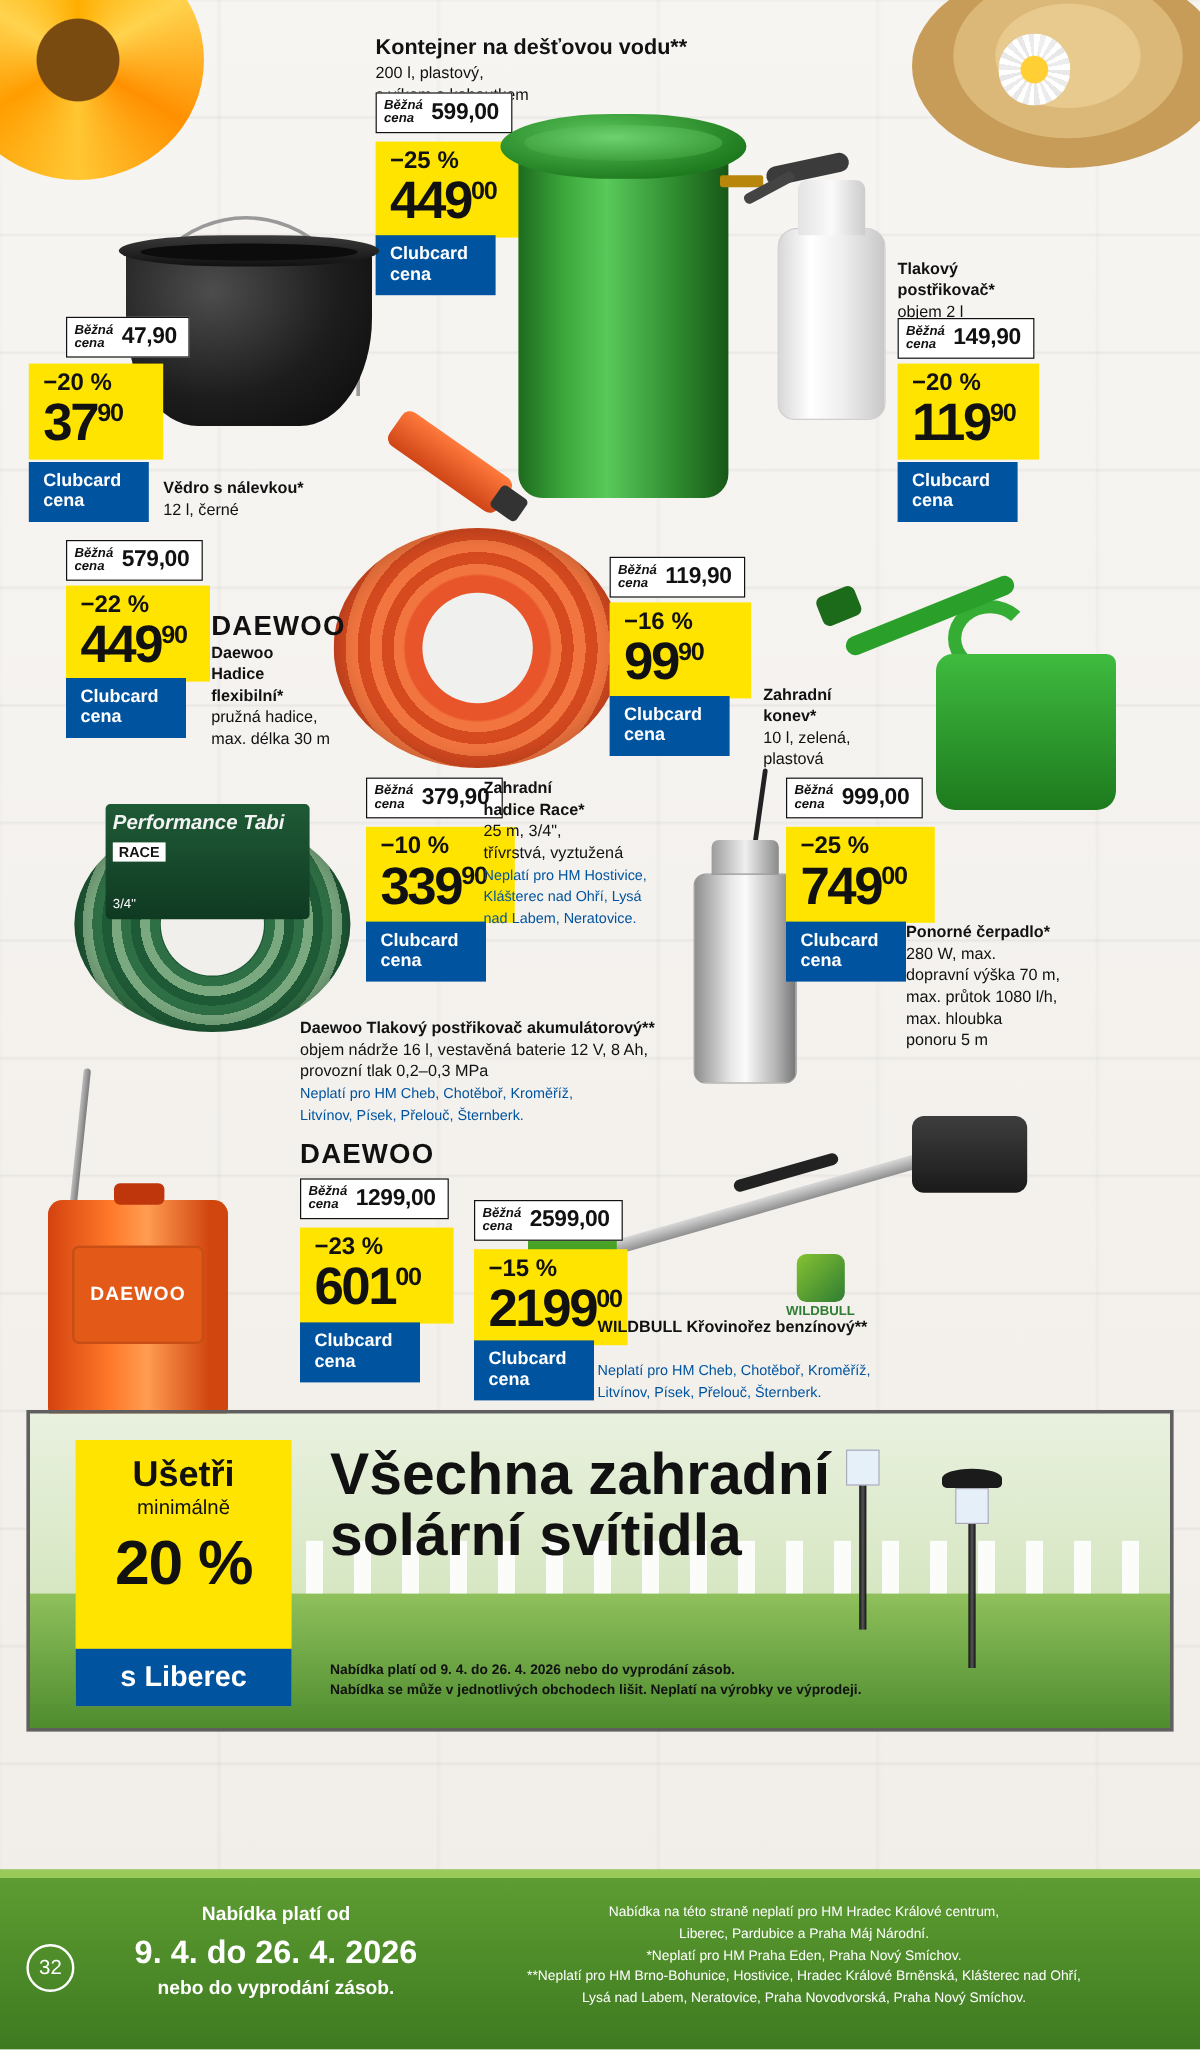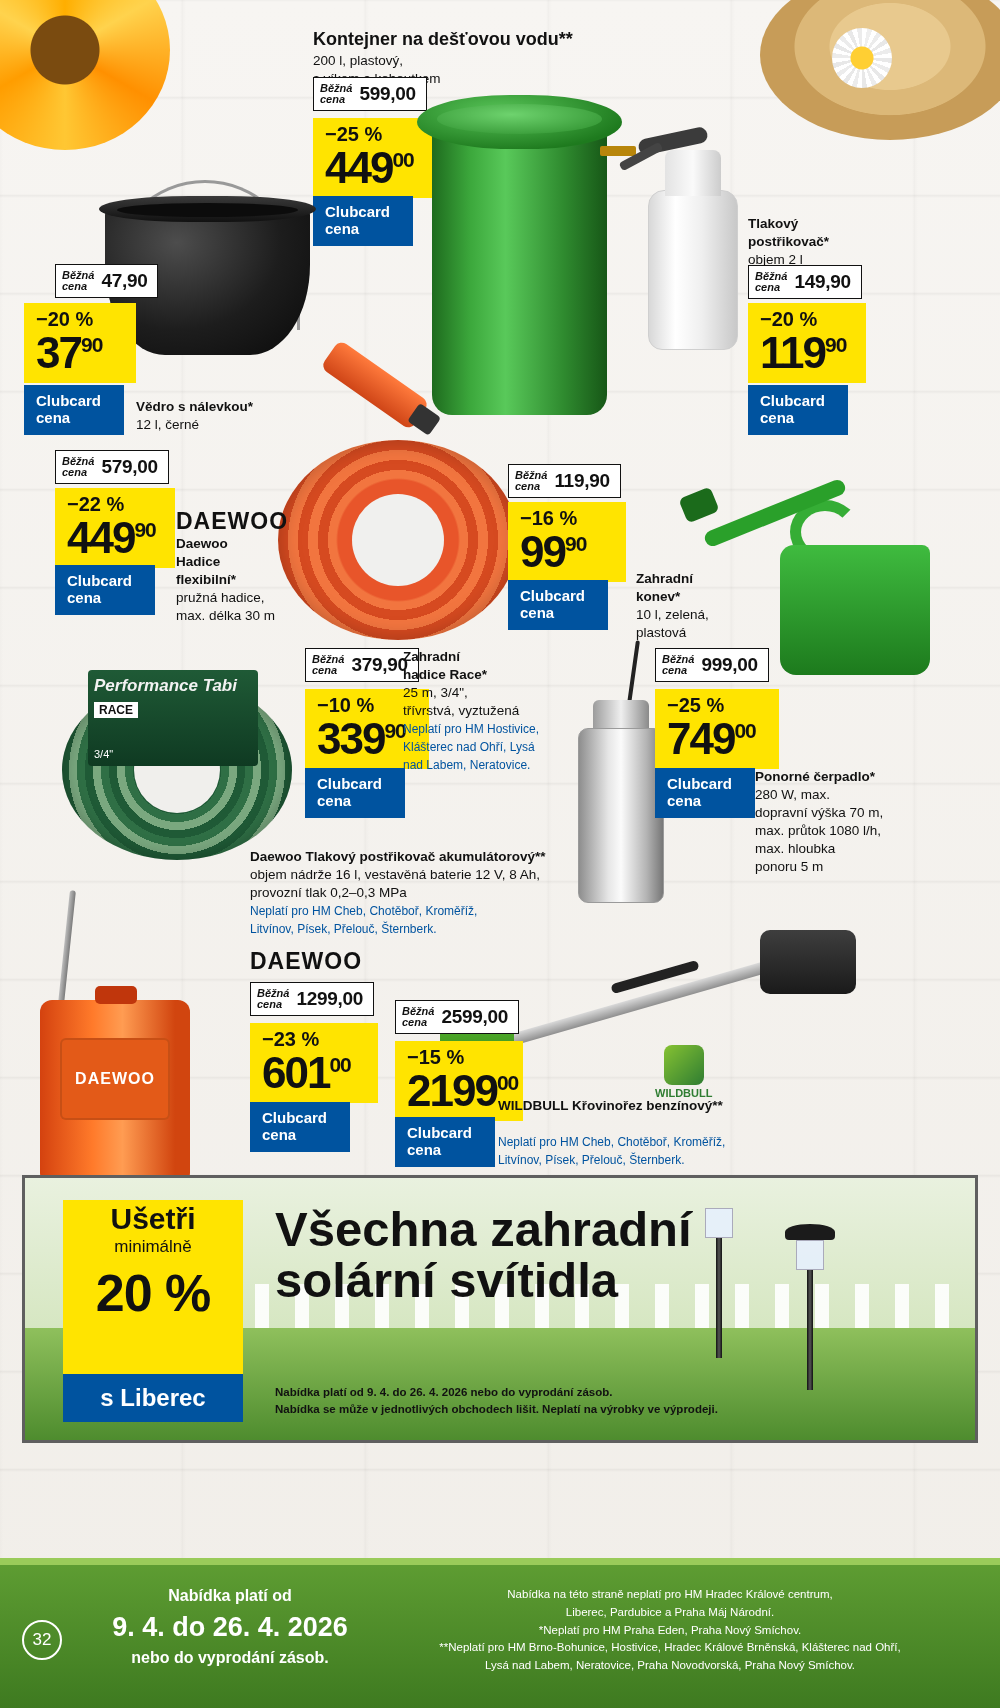--- a/index.html
+++ b/index.html
@@ -218,21 +218,21 @@
     position:absolute; left:230px; right:0; bottom:96px; height:60px;
     background:repeating-linear-gradient(90deg,#ffffff 0 14px, rgba(255,255,255,0) 14px 40px);
     opacity:.9;
   }
   .banner .sky{
     position:absolute; left:0; right:0; top:0; height:160px;
     background:linear-gradient(180deg,#e9f1df,#d5e6c0);
   }
   .save-card{
     position:absolute; left:38px; top:22px; width:180px; height:222px; background:#ffe400;
-    text-align:center; padding-top:4px;
+    text-align:center; padding-top:14px;
   }
   .save-card .s1{ font-size:30px; font-weight:800; color:#111; line-height:1;}
   .save-card .s2{ font-size:17px; color:#111; margin-top:3px;}
   .save-card .s3{ font-size:52px; font-weight:800; color:#111; margin-top:6px; letter-spacing:-1px;}
   .save-card .cc{ position:absolute; left:0; bottom:0; width:100%; background:#00539f; color:#fff; font-size:24px; font-weight:700; padding:10px 0;}
   .banner-title{
     position:absolute; left:250px; top:26px; font-size:49px; font-weight:800; color:#111; line-height:1.05;
   }
   .banner-legal{
     position:absolute; left:250px; bottom:22px; font-size:11.5px; font-weight:700; color:#111; line-height:1.5;

